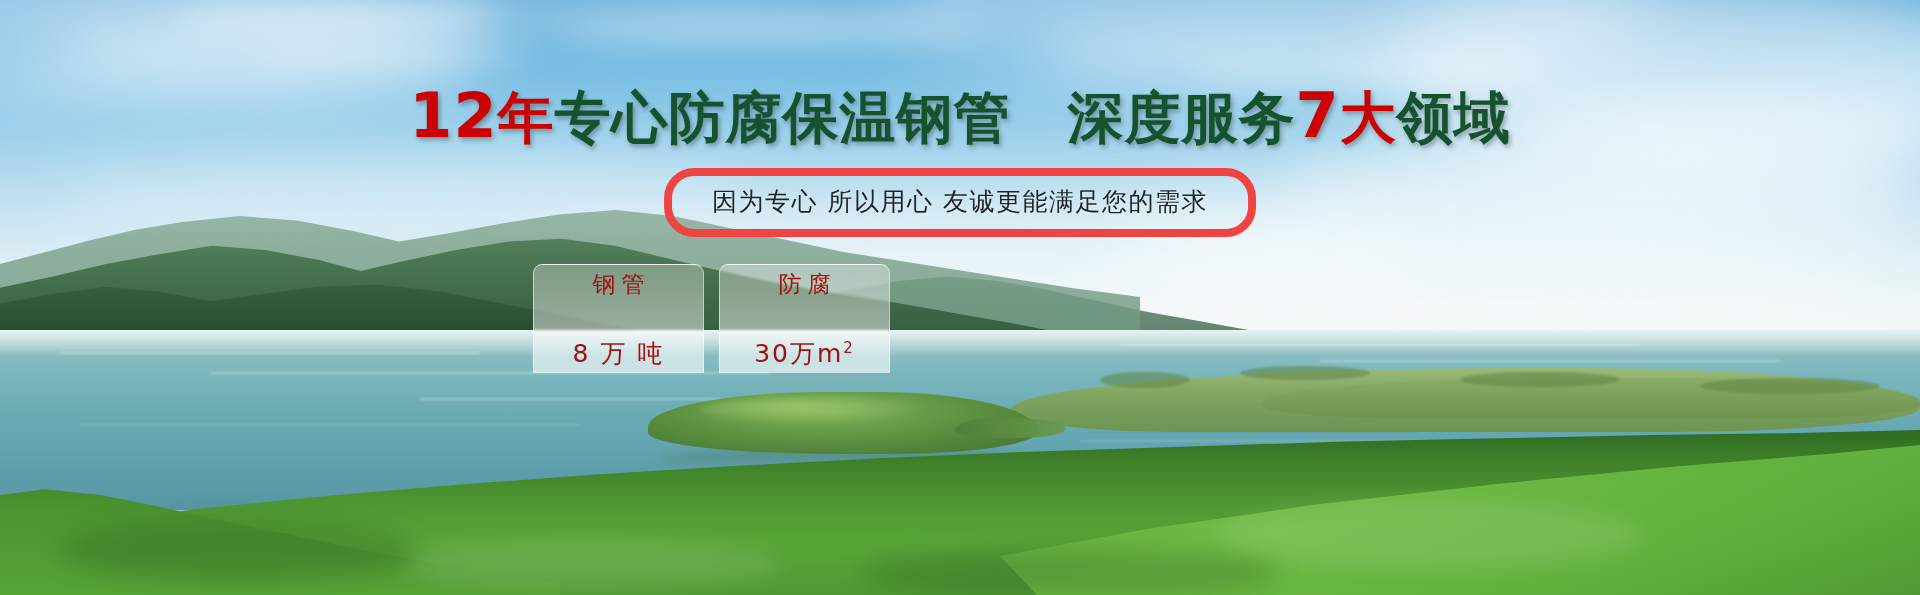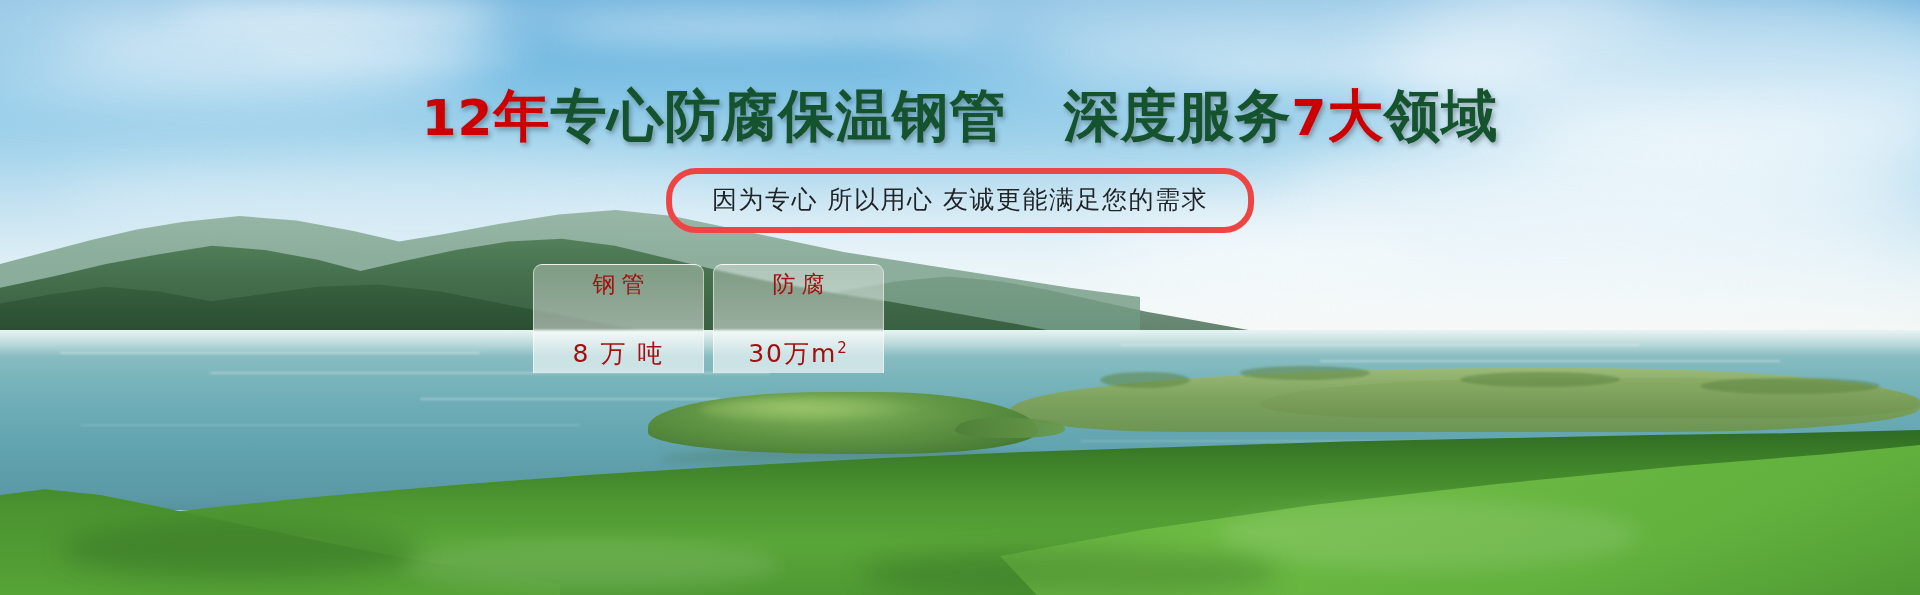--- a/index.html
+++ b/index.html
@@ -132,36 +132,36 @@
   .headline{
     position:absolute;left:0;top:86px;width:1920px;
     text-align:center;white-space:nowrap;
     font-size:56px;font-weight:bold;letter-spacing:1px;
     font-family:"DejaVu Sans","Liberation Sans",sans-serif;
     text-shadow:2px 3px 5px rgba(0,0,0,.30);
     line-height:60px;
   }
   .hl-red{color:#cc0000;}
   .hl-dark{color:#14532d;}
-  .hl-num{font-size:50px;}
+  .hl-num{font-size:62px;}
 
   .pill{
     position:absolute;left:50%;top:168px;transform:translateX(-50%);
-    border:6px solid #ef4444;border-radius:30px;
+    border:8px solid #ef4444;border-radius:30px;
     padding:9px 40px 11px 40px;
     font-size:25px;color:#1d2429;letter-spacing:1.5px;
     white-space:nowrap;background:transparent;
     font-family:"DejaVu Sans","Liberation Sans",sans-serif;
     text-shadow:0 1px 2px rgba(255,255,255,.35);
   }
 
   
   .cards{
     position:absolute;left:533px;top:264px;
-    display:flex;gap:9px;
+    display:flex;gap:15px;
   }
   .card{
     width:169px;height:108px;
     background:linear-gradient(to bottom,rgba(255,255,255,.30),rgba(255,255,255,.62));
     border-top:1px solid rgba(255,255,255,.75);
     border-left:1px solid rgba(255,255,255,.55);
     border-right:1px solid rgba(255,255,255,.45);
     border-radius:9px 9px 0 0;
     display:flex;flex-direction:column;
     align-items:center;justify-content:center;gap:12px;

